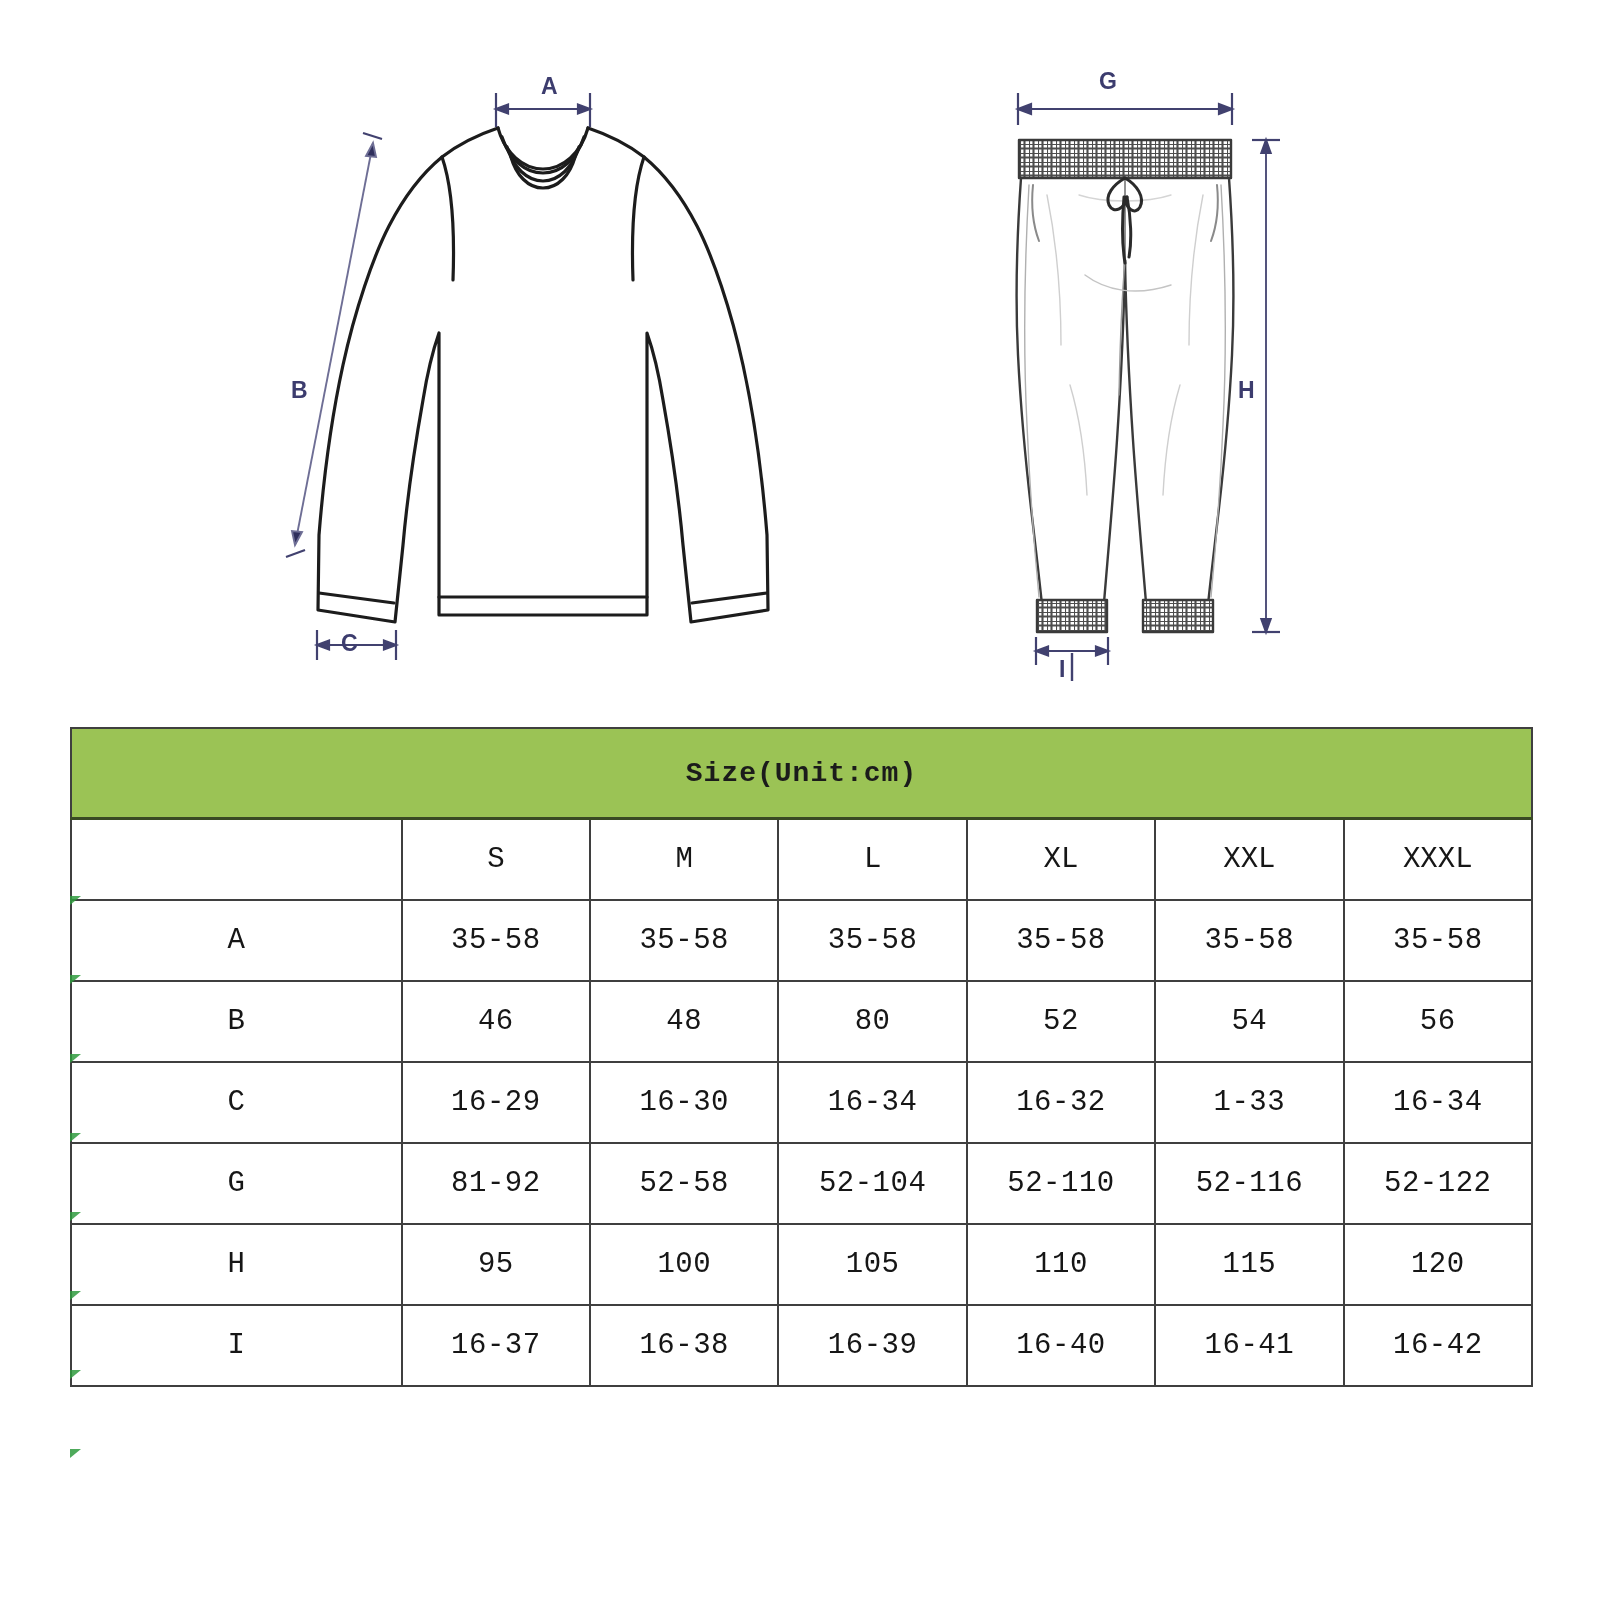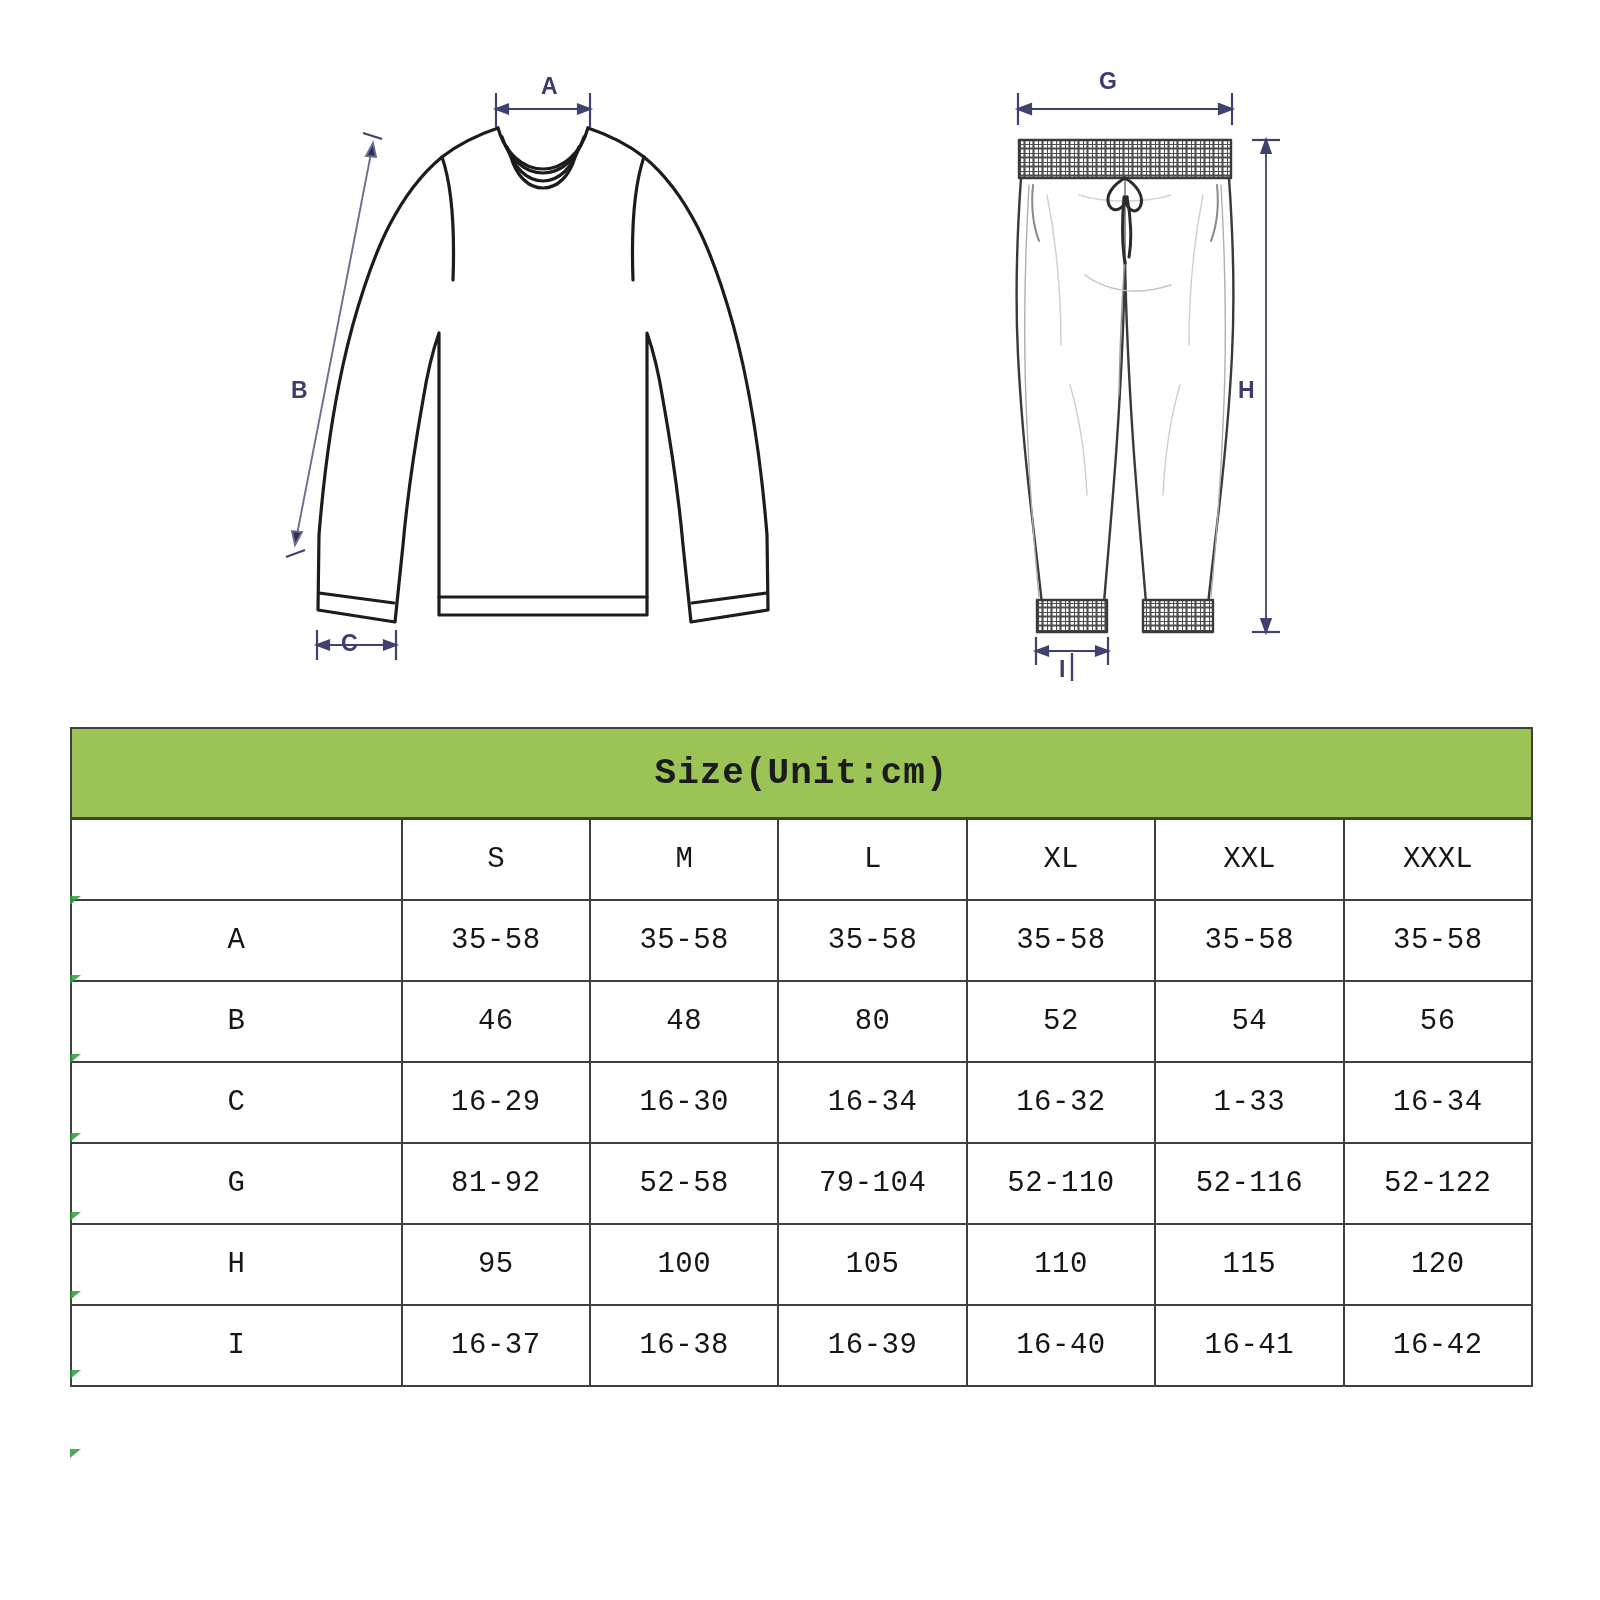--- a/index.html
+++ b/index.html
@@ -70,21 +70,21 @@
     vertical-align: middle;
     font-family: "Liberation Mono", monospace;
     color: #161616;
     padding: 0;
   }
   #size-table .title-cell {
     background: #9bc355;
     height: 88px;
     font-family: "Liberation Mono", monospace;
     font-weight: bold;
-    font-size: 36px;
+    font-size: 28px;
     letter-spacing: 1px;
     color: #1b1b1b;
     border-bottom: 3px solid #3a4a24;
   }
   #size-table tr.head-row td {
     height: 79px;
     font-size: 29px;
   }
   #size-table tr.data-row td {
     height: 79px;
@@ -324,21 +324,21 @@
       <td>16-34</td>
       <td>16-32</td>
       <td>1-33</td>
       <td>16-34</td>
     </tr>
 
     <tr class="data-row">
       <td class="row-label">G</td>
       <td>81-92</td>
       <td>52-58</td>
-      <td>79-104</td>
+      <td>52-104</td>
       <td>52-110</td>
       <td>52-116</td>
       <td>52-122</td>
     </tr>
 
     <tr class="data-row">
       <td class="row-label">H</td>
       <td>95</td>
       <td>100</td>
       <td>105</td>

